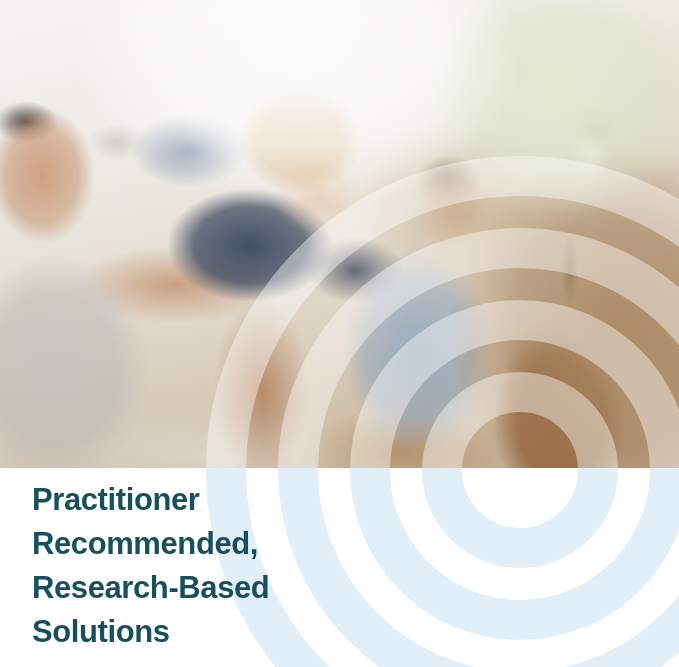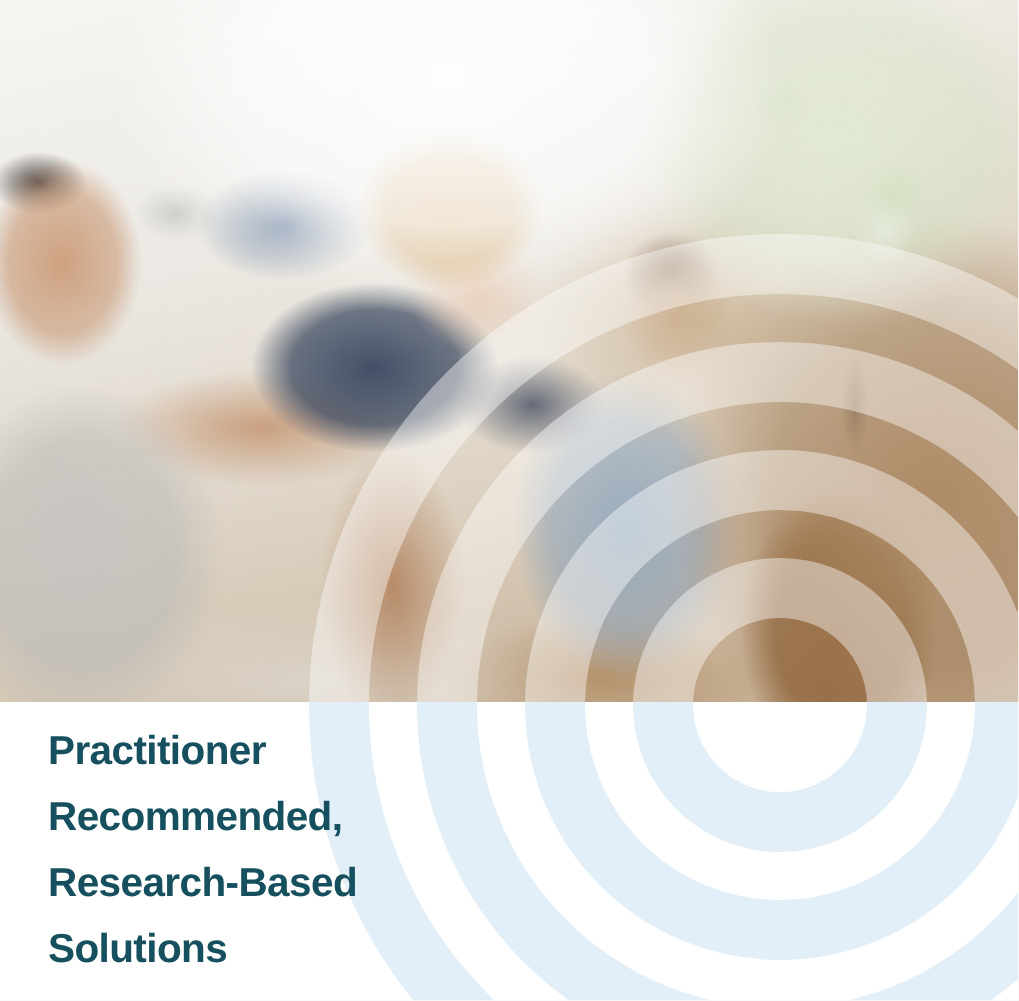--- a/index.html
+++ b/index.html
@@ -163,21 +163,21 @@
   }
 
   .headline {
     position: absolute;
     left: 32px;
     top: 10px;
     width: 430px;
     margin: 0;
     color: #16505e;
     font-family: "Liberation Sans", sans-serif;
-    font-size: 27px;
+    font-size: 31px;
     font-weight: 700;
     line-height: 44px;
     letter-spacing: -0.4px;
     white-space: pre-line;
     z-index: 5;
   }
 </style>
 </head>
 <body>
 

